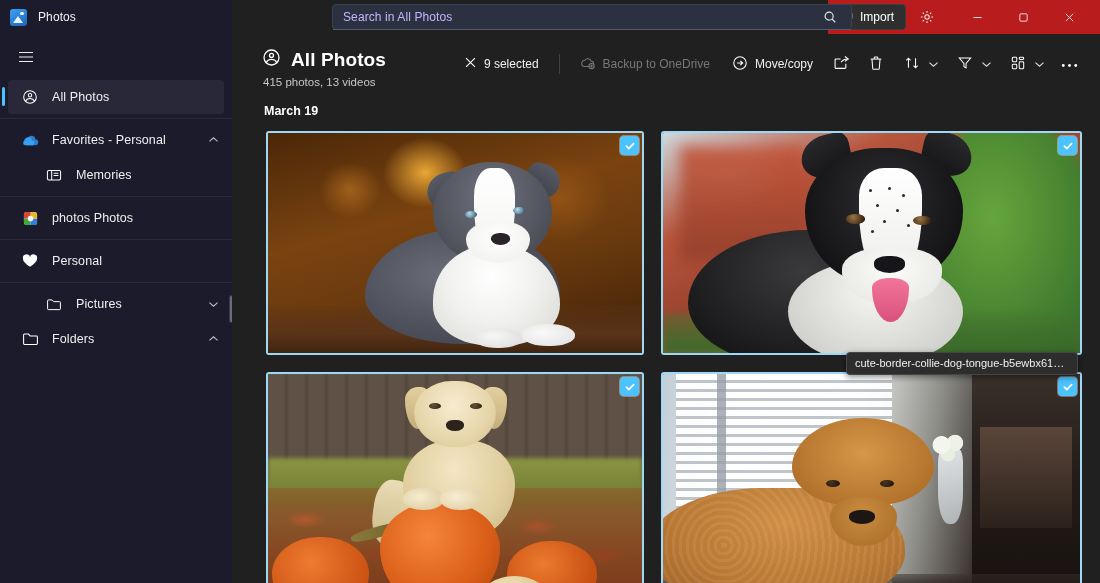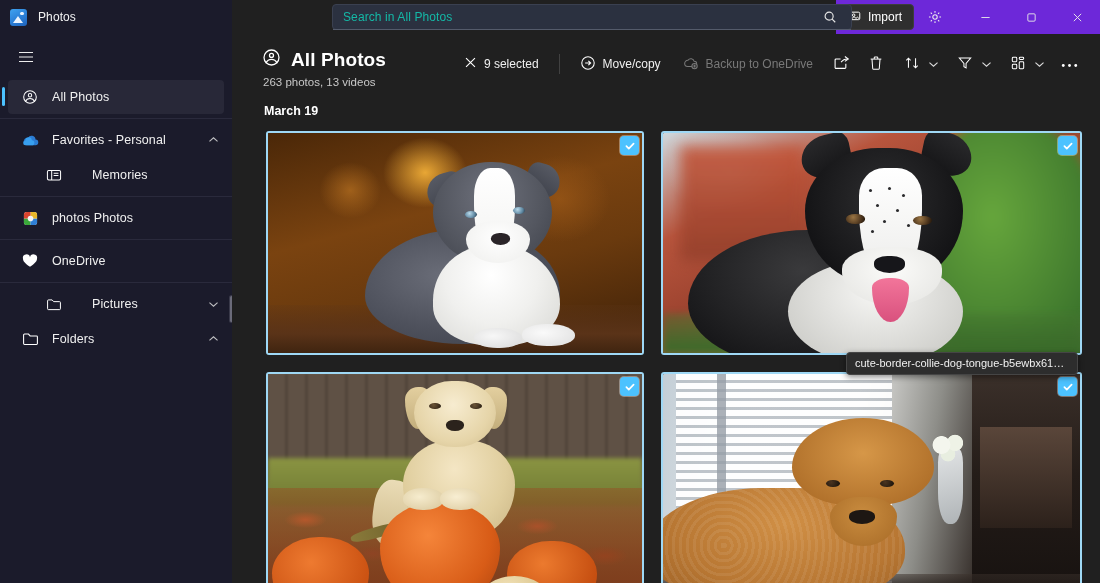--- a/index.html
+++ b/index.html
@@ -48,26 +48,26 @@
   .searchbox {
     position: absolute; left: 100px; top: 4px;
     width: 520px; height: 26px;
     background: #2b3140; border: 1px solid #3a4050; border-radius: 4px;
     display: flex; align-items: center; padding: 0 6px 0 10px;
     box-shadow: inset 0 -1px 0 #4d5costyle;
   }
   .searchbox::after{
     content:""; position:absolute; left:0; right:0; bottom:-1px; height:1px; background:#545b6b;
   }
-  .search-text { font-size: 12px; color: #14b8a6; flex: 1 1 auto; letter-spacing: .1px; }
+  .search-text { font-size: 12px; color: #c4b5fd; flex: 1 1 auto; letter-spacing: .1px; }
   .search-btn {
     width: 30px; height: 24px; display: flex; align-items: center; justify-content: center;
     border-radius: 3px; flex: 0 0 30px;
   }
-  .tb-right { display: flex; align-items: center; height: 34px; background: #6d28d9; padding-right: 0; }
+  .tb-right { display: flex; align-items: center; height: 34px; background: #b91c1c; padding-right: 8px; }
   .import-btn {
     display: flex; align-items: center; gap: 7px;
     height: 26px; padding: 0 11px 0 9px;
     background: #2f2f2f; border: 1px solid #3d3d3d; border-radius: 4px;
     font-size: 12px; color: #ffffff; margin-right: 6px;
   }
   .settings-btn {
     width: 30px; height: 30px; display: flex; align-items: center; justify-content: center;
     border-radius: 4px; margin-right: 12px;
   }
@@ -95,21 +95,21 @@
     letter-spacing: .1px;
   }
   .nav-item.selected { background: #282838; }
   .nav-item.selected::before {
     content: ""; position: absolute; left: -6px; top: 7px;
     width: 3px; height: 19px; border-radius: 2px; background: #4cc2ff;
   }
   .nav-item .ic { width: 20px; flex: 0 0 20px; display: flex; align-items: center; justify-content: center; margin-right: 12px; }
   .nav-item .lbl { flex: 1 1 auto; white-space: nowrap; }
   .nav-item .chev { width: 22px; flex: 0 0 22px; display: flex; align-items: center; justify-content: center; opacity: .85; }
-  .nav-item.sub { padding-left: 36px; gap: 16px; }
+  .nav-item.sub { padding-left: 36px; }
   .nav-sep { height: 1px; background: #2a2a3c; margin: 4px 0 4px 0; }
   .splitter {
     position: absolute; right: -4px; top: 0; bottom: 0; width: 9px;
     display: flex; align-items: center; justify-content: center;
   }
   .splitter-grip {
     width: 3px; height: 26px; border-radius: 2px;
     background: #6b6b7a;
     box-shadow: 0 0 0 1px #3a3a4a;
   }
@@ -479,21 +479,21 @@
       </div>
 
       <div class="nav-sep"></div>
 
       <div class="nav-item">
         <span class="ic">
           <svg width="16" height="14" viewBox="0 0 18 16" fill="#ffffff">
             <path d="M9 14.6 C2.4 10.2 1 7.6 1 5.4 A4 4 0 0 1 9 3.6 A4 4 0 0 1 17 5.4 C17 7.6 15.6 10.2 9 14.6 Z"></path>
           </svg>
         </span>
-        <span class="lbl">OneDrive</span>
+        <span class="lbl">Personal</span>
       </div>
 
       <div class="nav-sep"></div>
 
       <div class="nav-item sub">
         <span class="ic">
           <svg width="16" height="13" viewBox="0 0 18 15" fill="none" stroke="#ffffff" stroke-width="1.15">
             <path d="M1.6 12.4 V3.2 a1 1 0 0 1 1-1 H6.8 l1.8 2 H15.4 a1 1 0 0 1 1 1 V12.4 a1 1 0 0 1 -1 1 H2.6 a1 1 0 0 1 -1 -1 Z"></path>
           </svg>
         </span>
@@ -531,55 +531,55 @@
           <div class="mh-titlerow">
             <span>
               <svg width="19" height="19" viewBox="0 0 18 18" fill="none" stroke="#ffffff" stroke-width="1.2">
                 <circle cx="9" cy="9" r="7.1"></circle>
                 <circle cx="9" cy="7" r="1.9"></circle>
                 <path d="M3.6 14.4 c1.3-2.5 3.1-3.6 5.4-3.6 s4.1 1.1 5.4 3.6"></path>
               </svg>
             </span>
             <span class="mh-title">All Photos</span>
           </div>
-          <div class="mh-sub">263 photos, 13 videos</div>
+          <div class="mh-sub">415 photos, 13 videos</div>
         </div>
 
         <div class="mh-tools">
 
           <div class="tool">
             <span>
               <svg width="13" height="13" viewBox="0 0 14 14" stroke="#ffffff" stroke-width="1.2" fill="none">
                 <path d="M2.2 2.2 L11.8 11.8 M11.8 2.2 L2.2 11.8"></path>
               </svg>
             </span>
             <span>9 selected</span>
           </div>
 
           <div class="vdiv"></div>
-
-          <div class="tool">
-            <span>
-              <svg width="16" height="16" viewBox="0 0 18 18" fill="none" stroke="#ffffff" stroke-width="1.2">
-                <circle cx="9" cy="9" r="7"></circle>
-                <path d="M5.8 9 H11.8 M9.4 6.6 L12 9 L9.4 11.4"></path>
-              </svg>
-            </span>
-            <span>Move/copy</span>
-          </div>
 
           <div class="tool disabled">
             <span>
               <svg width="16" height="14" viewBox="0 0 18 15" fill="none" stroke="#787878" stroke-width="1.15">
                 <path d="M5.2 11.4 h7.2 a2.9 2.9 0 0 0 .2-5.8 A3.9 3.9 0 0 0 5.6 4.4 A3.4 3.4 0 0 0 5.2 11.4 Z"></path>
                 <circle cx="13" cy="11" r="3" fill="#2b2b2b" stroke="#787878"></circle>
                 <path d="M13 9.4 V12.6 M11.6 11 H14.4"></path>
               </svg>
             </span>
             <span>Backup to OneDrive</span>
+          </div>
+
+          <div class="tool">
+            <span>
+              <svg width="16" height="16" viewBox="0 0 18 18" fill="none" stroke="#ffffff" stroke-width="1.2">
+                <circle cx="9" cy="9" r="7"></circle>
+                <path d="M5.8 9 H11.8 M9.4 6.6 L12 9 L9.4 11.4"></path>
+              </svg>
+            </span>
+            <span>Move/copy</span>
           </div>
 
           <div class="tool iconbtn">
             <span>
               <svg width="17" height="16" viewBox="0 0 18 17" fill="none" stroke="#ffffff" stroke-width="1.15">
                 <path d="M2.2 14.2 V5.2 a1 1 0 0 1 1-1 H8"></path>
                 <path d="M2.2 14.2 H12.6 a1 1 0 0 0 1-1 V9.4"></path>
                 <path d="M8.6 7.6 C10.4 5 13 4.2 15.4 4.2"></path>
                 <path d="M12.6 1.6 L16.2 4.2 L12.6 6.8"></path>
               </svg>

